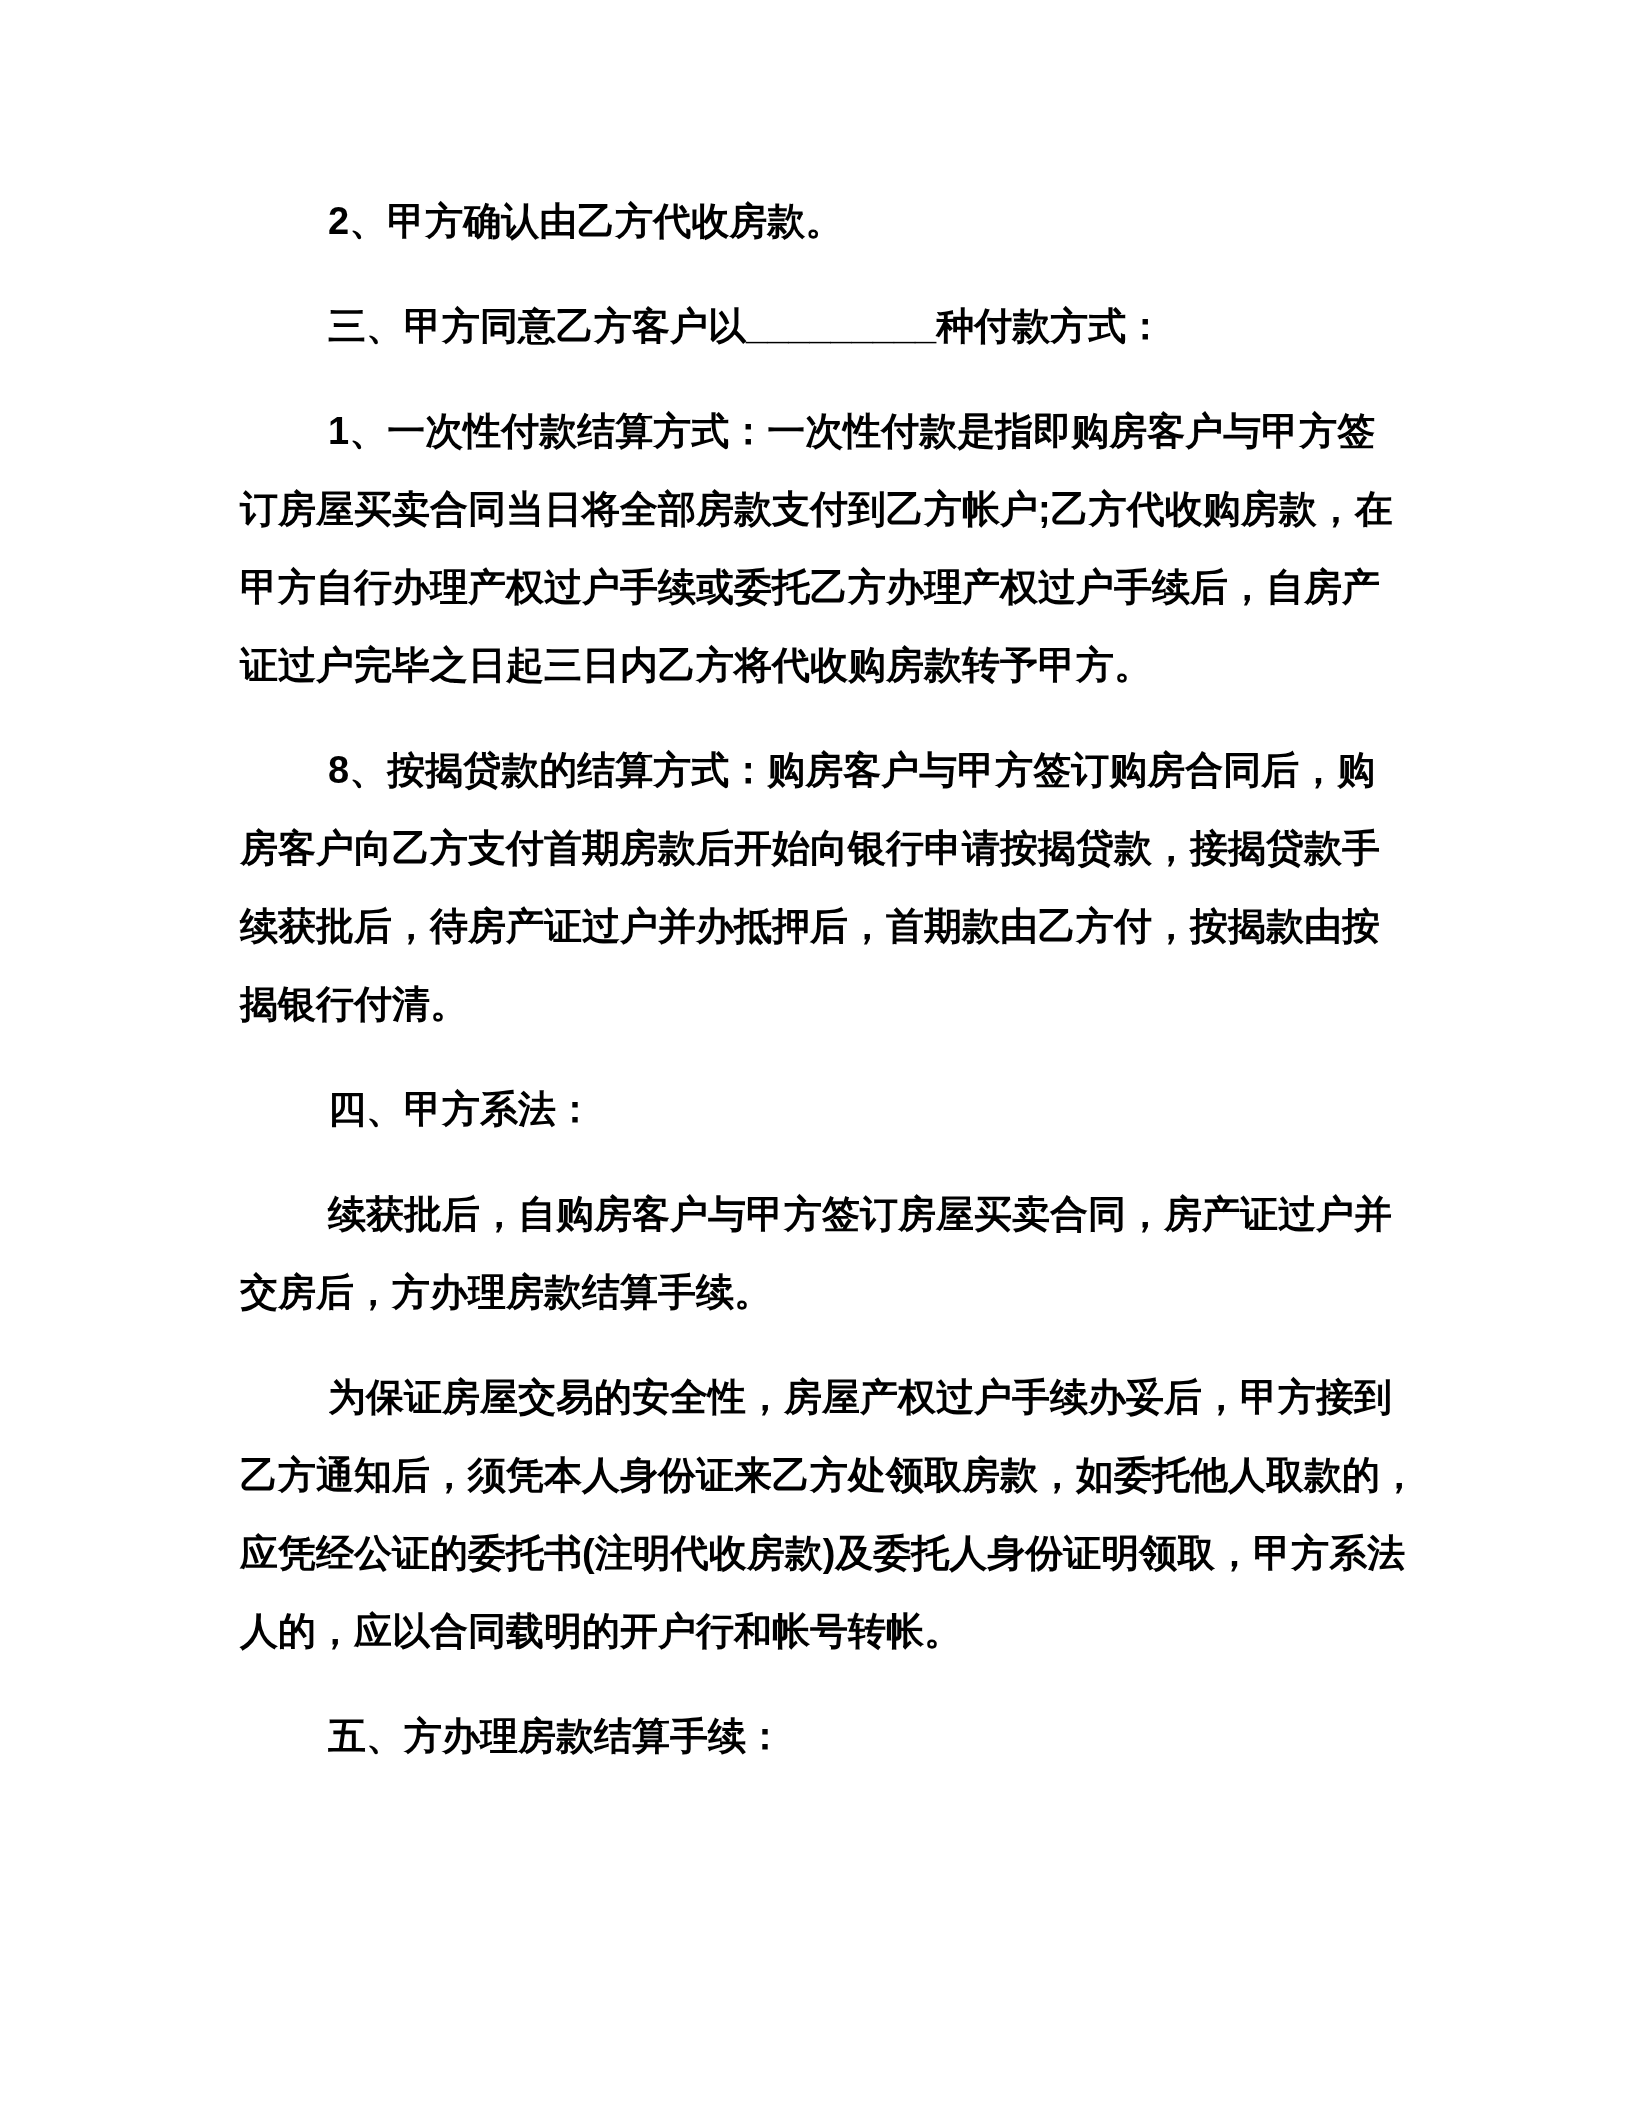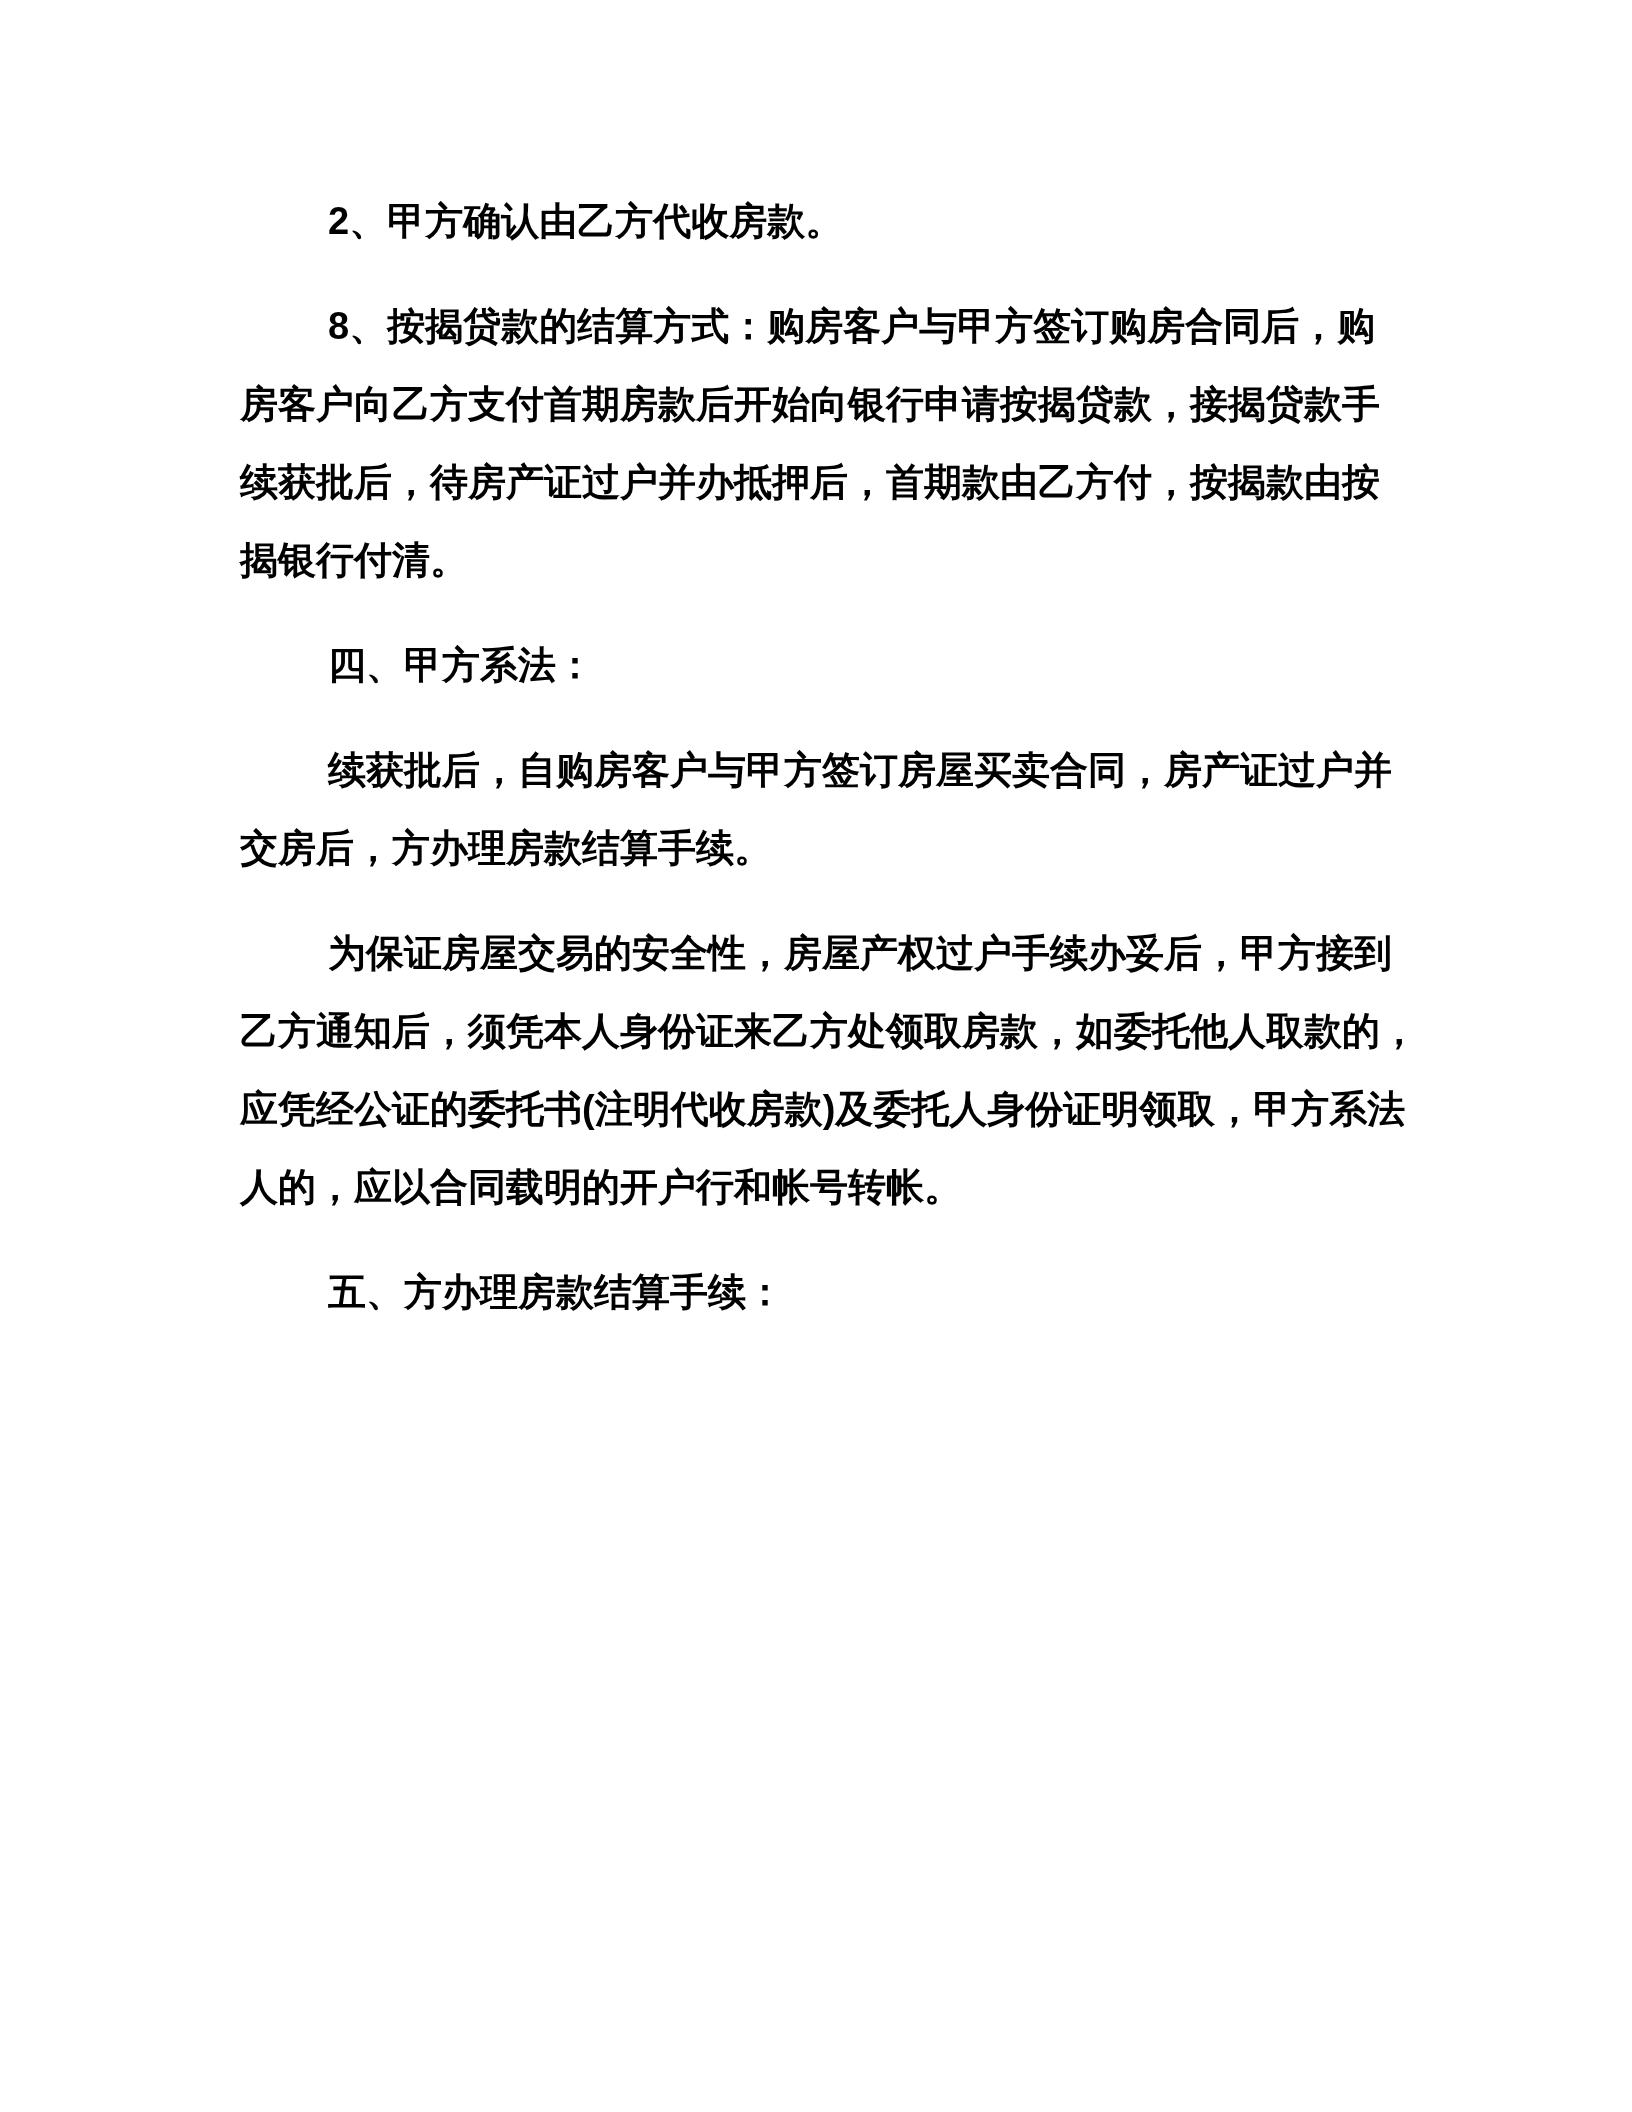--- a/index.html
+++ b/index.html
@@ -31,20 +31,25 @@
     white-space: pre-line;  
     text-align: left;
   }
 </style>
 </head>
 <body>
 
 <div class="page">
   <div class="content">
     <p class="para">2、甲方确认由乙方代收房款。</p>
+    <p class="para">三、甲方同意乙方客户以_________种付款方式：</p>
+    <p class="para">1、一次性付款结算方式：一次性付款是指即购房客户与甲方签
+订房屋买卖合同当日将全部房款支付到乙方帐户;乙方代收购房款，在
+甲方自行办理产权过户手续或委托乙方办理产权过户手续后，自房产
+证过户完毕之日起三日内乙方将代收购房款转予甲方。</p>
     <p class="para">8、按揭贷款的结算方式：购房客户与甲方签订购房合同后，购
 房客户向乙方支付首期房款后开始向银行申请按揭贷款，接揭贷款手
 续获批后，待房产证过户并办抵押后，首期款由乙方付，按揭款由按
 揭银行付清。</p>
     <p class="para">四、甲方系法：</p>
     <p class="para">续获批后，自购房客户与甲方签订房屋买卖合同，房产证过户并
 交房后，方办理房款结算手续。</p>
     <p class="para">为保证房屋交易的安全性，房屋产权过户手续办妥后，甲方接到
 乙方通知后，须凭本人身份证来乙方处领取房款，如委托他人取款的，
 应凭经公证的委托书(注明代收房款)及委托人身份证明领取，甲方系法

